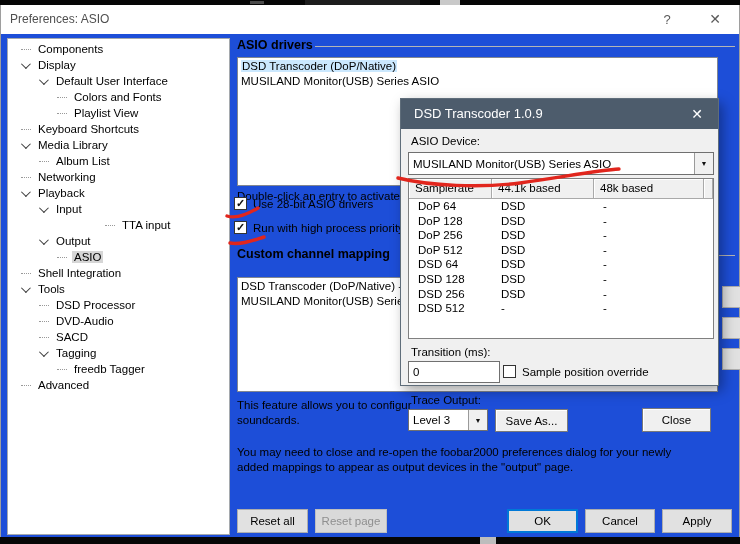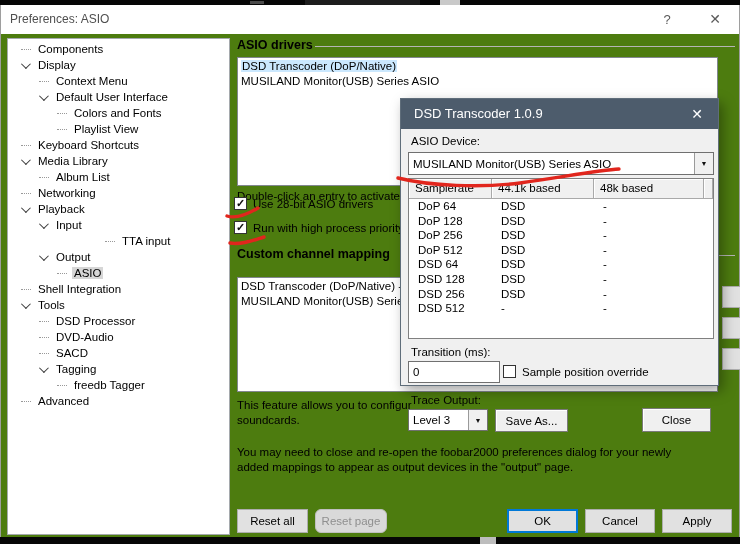--- a/index.html
+++ b/index.html
@@ -1,16 +1,16 @@
 <!DOCTYPE html>
 <html><head>
 <meta charset="utf-8">
 <style>
   html,body{margin:0;padding:0;background:#333;}
-  #canvas{position:relative;width:740px;height:544px;background:#4d7c0f;overflow:hidden;
+  #canvas{position:relative;width:740px;height:544px;background:#1d4ed8;overflow:hidden;
           font-family:"Liberation Sans",sans-serif;font-size:11.5px;color:#000;}
   .abs{position:absolute;}
   
   .top-strip{left:0;top:0;width:740px;height:5px;background:#060606;}
   .bottom-strip{left:0;top:537px;width:740px;height:7px;background:#060606;}
   .strip-chip{position:absolute;background:#c9c9c9;}
   .win-edge{background:#9e9e9e;width:1px;top:5px;height:532px;}
   .titlebar{left:1px;top:5px;width:738px;height:29px;background:#ffffff;line-height:29px;}
   .titlebar .title{position:absolute;left:9px;top:0;color:#4f4f4f;font-size:12px;}
   .tb-btn{position:absolute;top:0;width:28px;text-align:center;color:#5a5a5a;font-size:13px;cursor:pointer;}
@@ -76,21 +76,20 @@
 
   <div class="abs titlebar">
     <span class="title">Preferences: ASIO</span>
     <span class="tb-btn" style="right:58px;">?</span>
     <span class="tb-btn" style="right:10px;font-size:14px;">✕</span>
   </div>
 
   <div class="abs tree-panel" id="tree-panel">
       <div class="tree-item" style="padding-left: 13px;"><span class="stub"></span><span class="lbl">Components</span></div>
       <div class="tree-item" style="padding-left: 13px;"><span class="chev"></span><span class="lbl">Display</span></div>
-      <div class="tree-item" style="padding-left: 31px;"><span class="stub"></span><span class="lbl">Context Menu</span></div>
       <div class="tree-item" style="padding-left: 31px;"><span class="chev"></span><span class="lbl">Default User Interface</span></div>
       <div class="tree-item" style="padding-left: 49px;"><span class="stub"></span><span class="lbl">Colors and Fonts</span></div>
       <div class="tree-item" style="padding-left: 49px;"><span class="stub"></span><span class="lbl">Playlist View</span></div>
       <div class="tree-item" style="padding-left: 13px;"><span class="stub"></span><span class="lbl">Keyboard Shortcuts</span></div>
       <div class="tree-item" style="padding-left: 13px;"><span class="chev"></span><span class="lbl">Media Library</span></div>
       <div class="tree-item" style="padding-left: 31px;"><span class="stub"></span><span class="lbl">Album List</span></div>
       <div class="tree-item" style="padding-left: 13px;"><span class="stub"></span><span class="lbl">Networking</span></div>
       <div class="tree-item" style="padding-left: 13px;"><span class="chev"></span><span class="lbl">Playback</span></div>
       <div class="tree-item" style="padding-left: 31px;"><span class="chev"></span><span class="lbl">Input</span></div>
       <div class="tree-item" style="padding-left: 49px; margin-left: 48px;"><span class="stub"></span><span class="lbl">TTA input</span></div>
@@ -140,21 +139,21 @@
   <div class="abs para" style="left:237px;top:398px;">
     <div>This feature allows you to configur</div>
     <div>soundcards.</div>
   </div>
   <div class="abs para" style="left:237px;top:445px;">
     <div>You may need to close and re-open the foobar2000 preferences dialog for your newly</div>
     <div>added mappings to appear as output devices in the "output" page.</div>
   </div>
 
   <button class="abs btn" style="left:237px;top:509px;width:71px;height:24px;">Reset all</button>
-  <button class="abs btn disabled" style="left:315px;top:509px;width:72px;height:24px;border-radius:6px;">Reset page</button>
+  <button class="abs btn disabled" style="left:315px;top:509px;width:72px;height:24px;">Reset page</button>
   <button class="abs btn default" style="left:507px;top:509px;width:71px;height:24px;">OK</button>
   <button class="abs btn" style="left:585px;top:509px;width:70px;height:24px;">Cancel</button>
   <button class="abs btn" style="left:662px;top:509px;width:70px;height:24px;">Apply</button>
 
   <div class="abs dsd">
     <div class="dsd-titlebar">
       <span class="t">DSD Transcoder 1.0.9</span>
       <span class="dsd-close">✕</span>
     </div>
     <div class="abs" style="left:10px;top:36px;">ASIO Device:</div>

